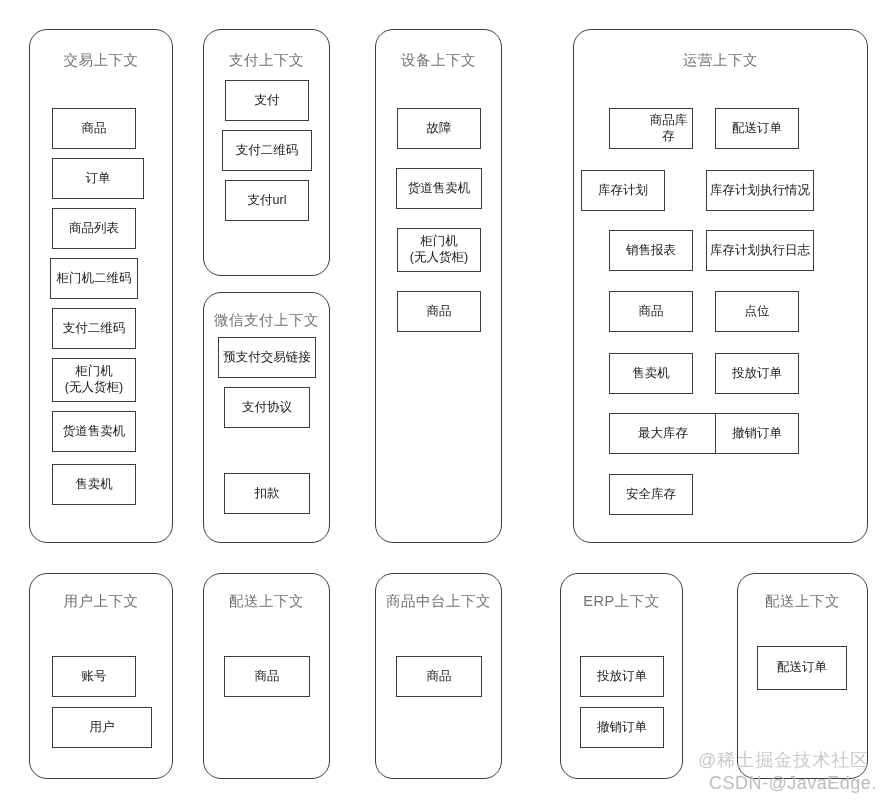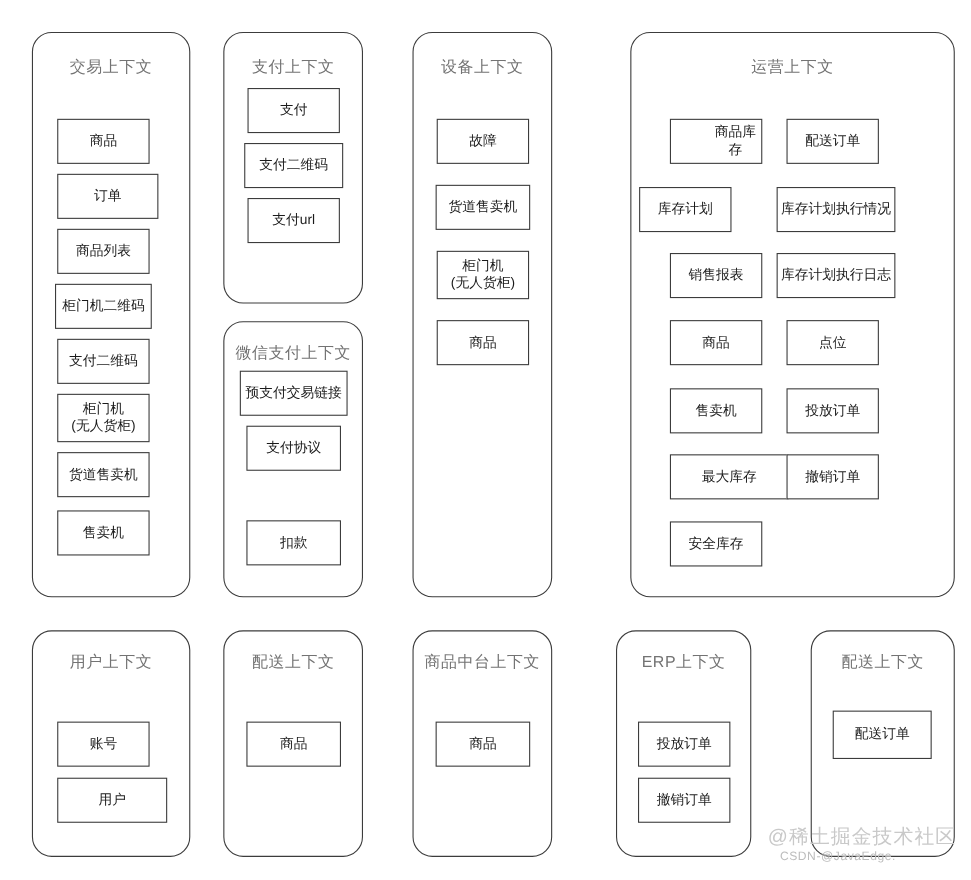--- a/index.html
+++ b/index.html
@@ -54,21 +54,21 @@
   }
   .watermark-a {
     position: absolute;
     font-size: 18px;
     color: #c9c9c9;
     white-space: nowrap;
     letter-spacing: 1px;
   }
   .watermark-b {
     position: absolute;
-    font-size: 11px;
+    font-size: 18px;
     color: #bdbdbd;
     white-space: nowrap;
     letter-spacing: 0.5px;
   }
 </style>
 </head>
 <body>
 
 <div id="canvas">
     <div class="panel" style="left: 29px; top: 29px; width: 144px; height: 514px;"></div>

